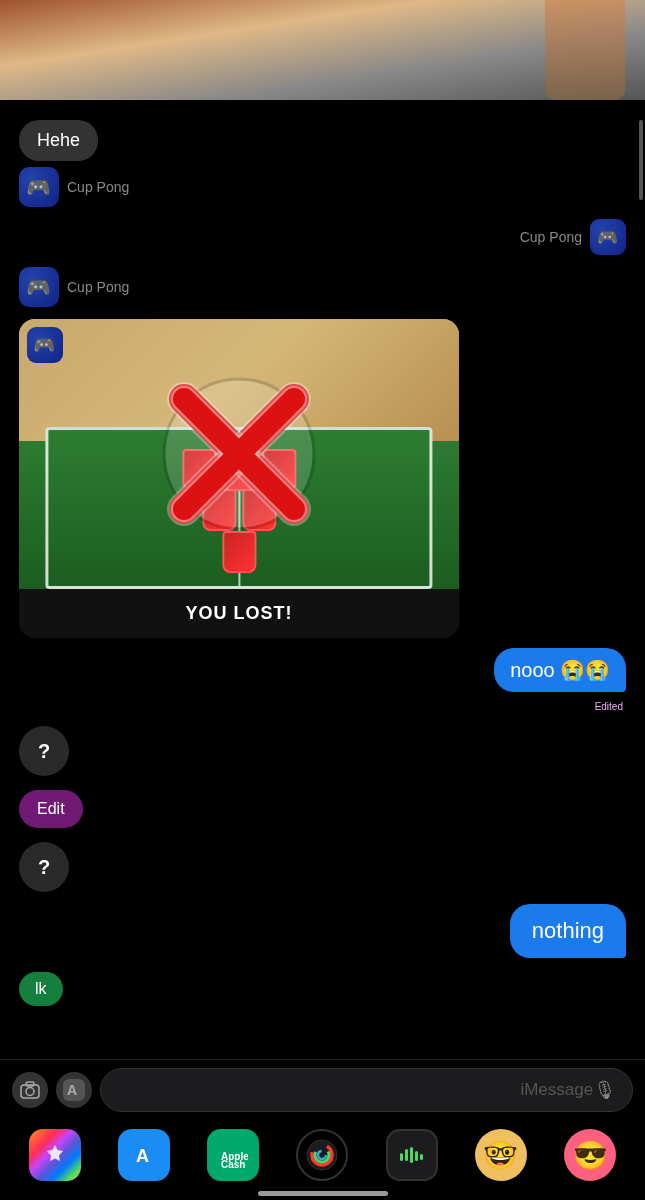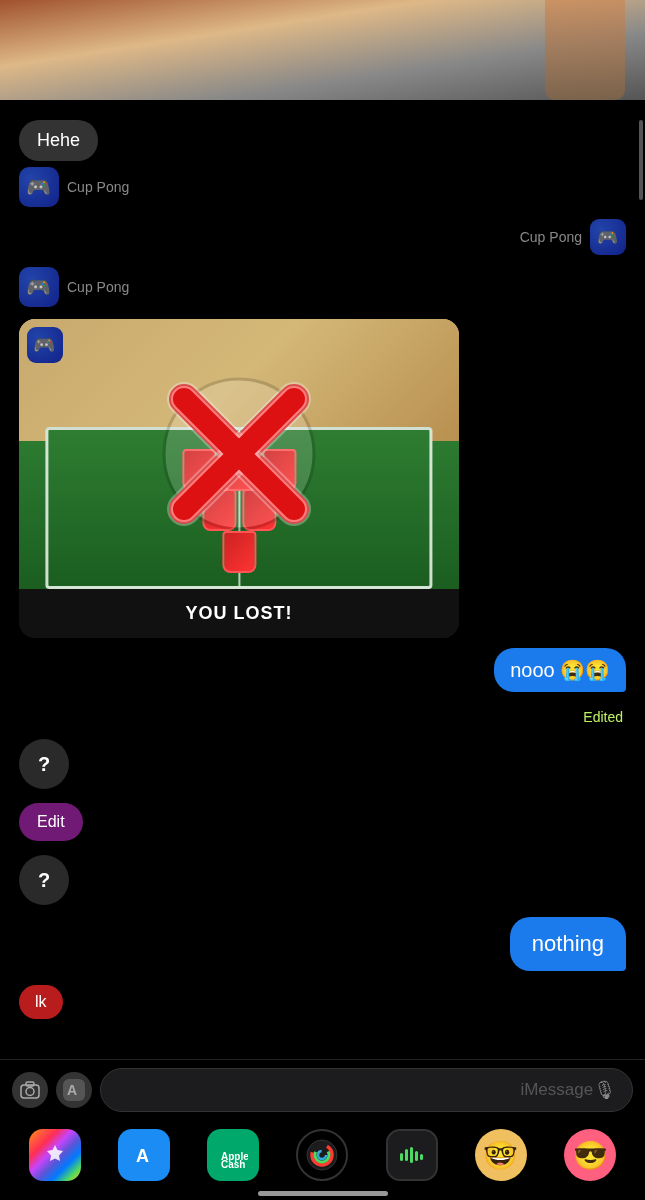--- a/index.html
+++ b/index.html
@@ -142,23 +142,23 @@
       background: #1b7aec;
       color: #fff;
       border-radius: 20px 20px 4px 20px;
       padding: 10px 16px;
       font-size: 20px;
       max-width: 70%;
     }
     .edited-label {
       text-align: right;
       padding-right: 18px;
-      color: #bef264;
-      font-size: 14px;
-      margin-top: 13px;
+      color: #f0abfc;
+      font-size: 10px;
+      margin-top: 5px;
     }
 
     
     .bubble-left {
       display: flex;
       align-items: center;
       padding: 4px 15px;
     }
     .bubble-dark {
       background: #701a75;
@@ -194,21 +194,21 @@
       padding: 14px 22px;
       font-size: 22px;
       font-weight: 400;
     }
 
     
     .lk-bubble {
       margin-left: 15px;
       margin-top: 6px;
       display: inline-block;
-      background: #b91c1c;
+      background: #15803d;
       color: #fff;
       border-radius: 18px;
       padding: 8px 16px;
       font-size: 16px;
     }
 
     
     .input-bar {
       position: absolute;
       bottom: 80px;

